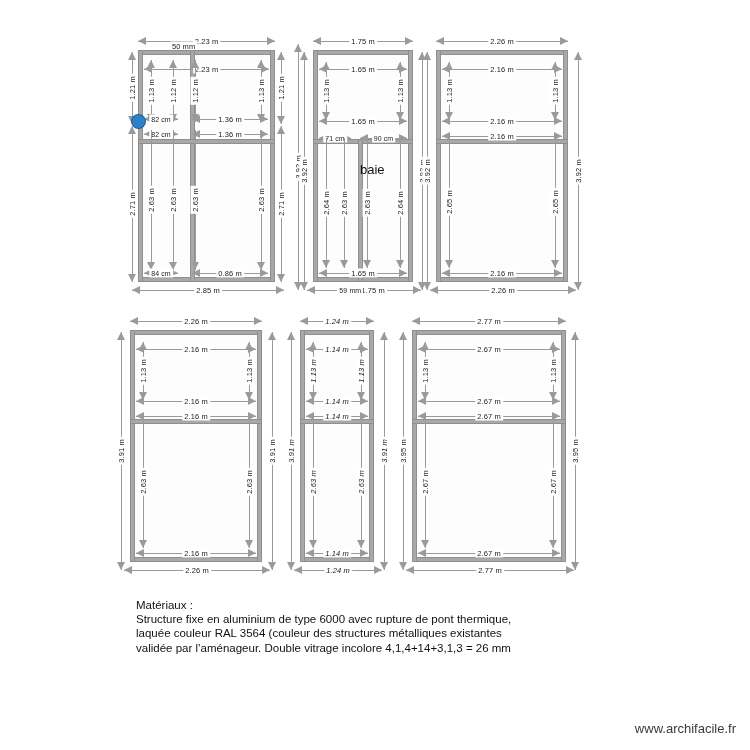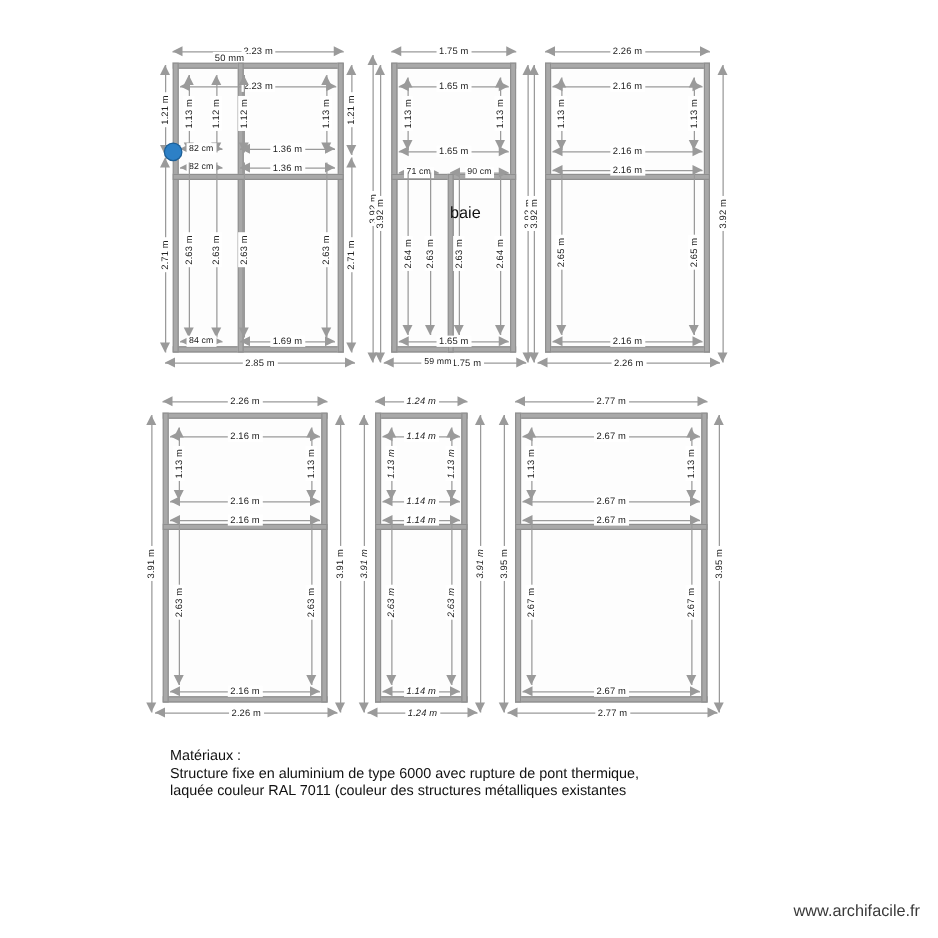--- a/index.html
+++ b/index.html
@@ -192,21 +192,21 @@
     <div class="dim h" style="left:14px;top:238px;width:34px;height:10px;">
       <div class="line"></div>
         <div class="arw l"></div>
         <div class="arw r"></div>
       <div class="dlabel" style="font-size:7px;">84 cm</div>
     </div>
     <div class="dim h" style="left:62px;top:238px;width:76px;height:10px;">
       <div class="line"></div>
         <div class="arw l"></div>
         <div class="arw r"></div>
-      <div class="dlabel">1.69 m</div>
+      <div class="dlabel">0.86 m</div>
     </div>
 
     <div class="dim h" style="left:2px;top:255px;width:152px;height:10px;">
       <div class="line"></div>
         <div class="arw l"></div>
         <div class="arw r"></div>
       <div class="dlabel">2.85 m</div>
     </div>
 
     <div class="dim v" style="left:-3px;top:22px;width:10px;height:72px;">
@@ -718,18 +718,19 @@
       <div class="line"></div>
         <div class="arw u"></div>
         <div class="arw d"></div>
       <div class="dlabel">3.95 m</div>
     </div>
   </div>
 
   <div id="notes">
     <div>Matériaux :</div>
     <div>Structure fixe en aluminium de type 6000 avec rupture de pont thermique,</div>
-    <div> laquée couleur RAL 7011 (couleur des structures métalliques existantes</div>
+    <div> laquée couleur RAL 3564 (couleur des structures métalliques existantes</div>
+    <div>validée par l’aménageur. Double vitrage incolore 4,1,4+14+3,1,3 = 26 mm</div>
   </div>
 
   <div id="footer">www.archifacile.fr</div>
 
 </div>
 
 </body></html>

